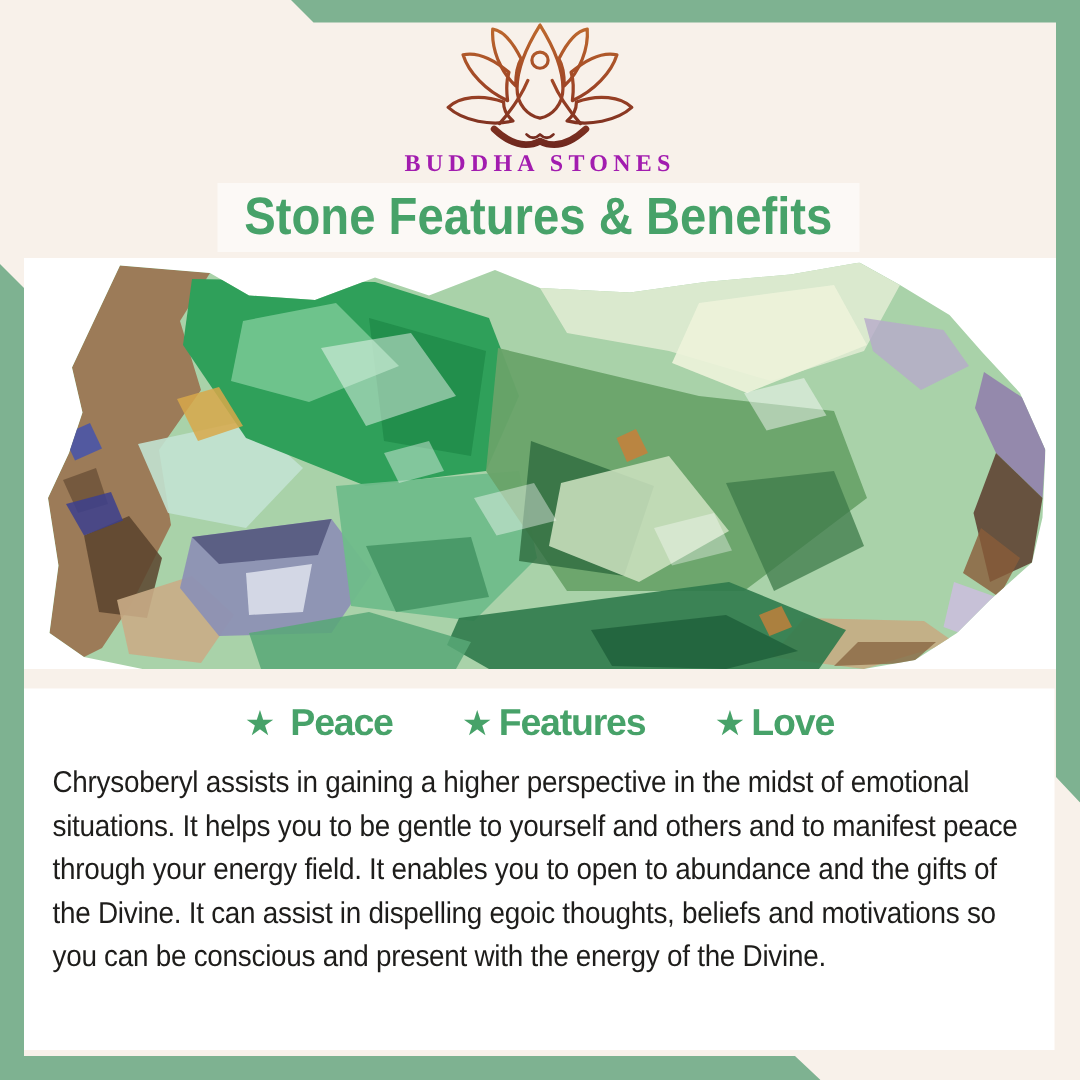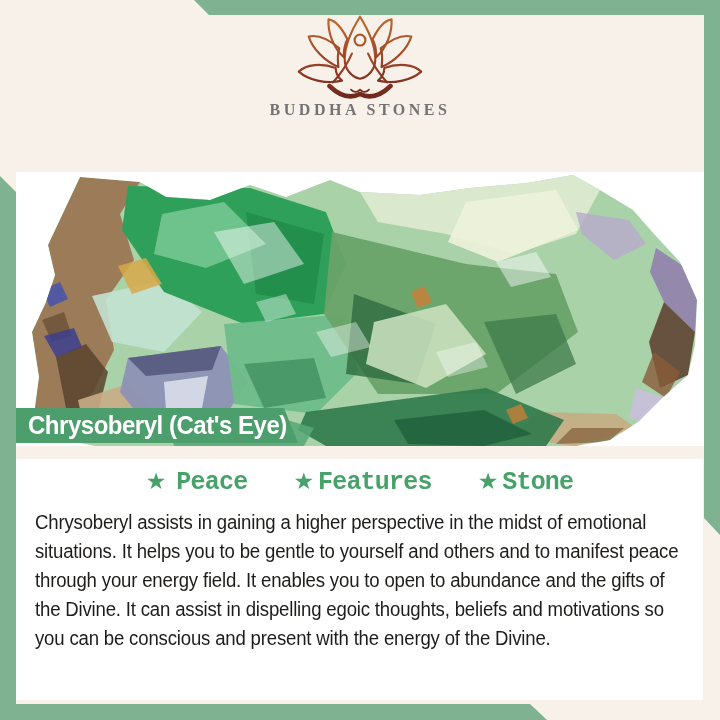--- a/index.html
+++ b/index.html
@@ -9,21 +9,21 @@
   
   .frame-tr{position:absolute;inset:0;background:#7eb291;
     clip-path:polygon(194px 0,720px 0,720px 535px,704px 518px,704px 15px,209px 15px);}
   .frame-bl{position:absolute;inset:0;background:#7eb291;
     clip-path:polygon(0 176px,16px 192px,16px 704px,530px 704px,547px 720px,0 720px);}
 
   
   .lotus{position:absolute;left:285px;top:14px;width:150px;height:90px;}
   .brand{position:absolute;left:0;top:101px;width:720px;text-align:center;
     font-family:"Liberation Serif",serif;font-weight:600;font-size:16px;
-    letter-spacing:3.5px;color:#737373;}
+    letter-spacing:3.5px;color:#a21caf;}
 
   
   .title-band{position:absolute;left:145px;top:122px;width:428px;height:46px;
     background:#fcf9f6;display:flex;align-items:center;justify-content:center;}
   .title-band .title{font-weight:700;font-size:35px;color:#47a269;white-space:nowrap;
     transform:scaleX(.9);}
 
   
   .photo{position:absolute;left:16px;top:172px;width:688px;height:274px;background:#fff;overflow:hidden;}
   .photo svg{display:block;}
@@ -34,21 +34,21 @@
     display:flex;align-items:center;padding-left:12px;box-sizing:border-box;}
   .stone-label .txt{color:#fff;font-weight:700;font-size:25px;line-height:1;
     letter-spacing:-.5px;white-space:nowrap;transform:scaleX(.96);transform-origin:left center;}
 
   
   .content{position:absolute;left:16px;top:459px;width:687px;height:241px;background:#fff;}
   .benefits{margin-top:7px;height:32px;display:flex;justify-content:center;align-items:center;gap:46px;}
   .benefit{display:flex;align-items:baseline;color:#47a269;}
   .benefit .star{font-size:23px;margin-right:4px;}
   .benefit:first-child .star{margin-right:10px;}
-  .benefit .label{font-weight:700;font-size:25px;letter-spacing:-.8px;font-family:Liberation Mono, monospace;}
+  .benefit .label{font-weight:700;font-size:25px;letter-spacing:-.8px;}
   .description{margin:10px 16px 0 19px;}
   .desc-line{font-size:20px;line-height:29px;color:#1e1d1b;letter-spacing:-.2px;
     white-space:nowrap;transform:scaleX(.93);transform-origin:0 50%;}
 </style>
 </head>
 <body>
 
 <div class="canvas">
 
   <div class="frame-tr"></div>
@@ -76,20 +76,23 @@
       <circle cx="80" cy="29" r="6"></circle>
       <path d="M71,44 C65,58 58,67 50,76"></path>
       <path d="M89,44 C95,58 102,67 110,76"></path>
       <path d="M70,84 q5,5 10,0 q5,5 10,0" stroke-width="2"></path>
       <path d="M46,80 Q64,97 80,89" stroke-width="5"></path>
       <path d="M114,80 Q96,97 80,89" stroke-width="5"></path>
     </g>
   </svg>
   <div class="brand">BUDDHA STONES</div>
 
+  <div class="title-band">
+    <div class="title">Stone Features &amp; Benefits</div>
+  </div>
 
   <div class="photo">
     <svg width="688" height="274" viewBox="0 0 688 274">
       <defs>
         <clipPath id="rockClip">
           <path d="M64,5 L124,10 L150,25 L194,28 L234,13 L270,25 L314,8 L344,20 L404,23 L454,16 L511,11 L557,3 L584,18 L617,38 L639,63 L664,90 L681,128 L679,173 L672,203 L644,228 L622,250 L594,268 L560,274 L79,274 L40,266 L17,250 L23,205 L16,160 L30,130 L39,103 L32,73 Z"></path>
         </clipPath>
       </defs>
       <rect width="688" height="274" fill="#ffffff"></rect>
       <g clip-path="url(#rockClip)">
@@ -137,37 +140,34 @@
         <polygon points="300,160 340,150 355,175 315,185" fill="#ffffff" fill-opacity=".4"></polygon>
         <polygon points="480,90 520,80 535,105 495,115" fill="#ffffff" fill-opacity=".45"></polygon>
         <polygon points="420,180 460,170 472,195 432,205" fill="#ffffff" fill-opacity=".35"></polygon>
         <polygon points="240,130 270,122 280,142 250,150" fill="#ffffff" fill-opacity=".4"></polygon>
         <polygon points="395,120 408,114 416,130 402,136" fill="#c87f3a" fill-opacity=".85"></polygon>
         <polygon points="490,238 505,232 512,246 497,252" fill="#c87f3a" fill-opacity=".8"></polygon>
       </g>
     </svg>
   </div>
 
-  <div class="stone-label">
-    <span class="txt">Chrysoberyl (Cat's Eye)</span>
-  </div>
 
   <div class="content">
     <div class="benefits">
       <div class="benefit">
         <span class="star">★</span>
         <span class="label">Peace</span>
       </div>
       <div class="benefit">
         <span class="star">★</span>
         <span class="label">Features</span>
       </div>
       <div class="benefit">
         <span class="star">★</span>
-        <span class="label">Stone</span>
+        <span class="label">Love</span>
       </div>
     </div>
     <div class="description">
       <div class="desc-line">Chrysoberyl assists in gaining a higher perspective in the midst of emotional</div>
       <div class="desc-line">situations. It helps you to be gentle to yourself and others and to manifest peace</div>
       <div class="desc-line">through your energy field. It enables you to open to abundance and the gifts of</div>
       <div class="desc-line">the Divine. It can assist in dispelling egoic thoughts, beliefs and motivations so</div>
       <div class="desc-line">you can be conscious and present with the energy of the Divine.</div>
     </div>
   </div>

